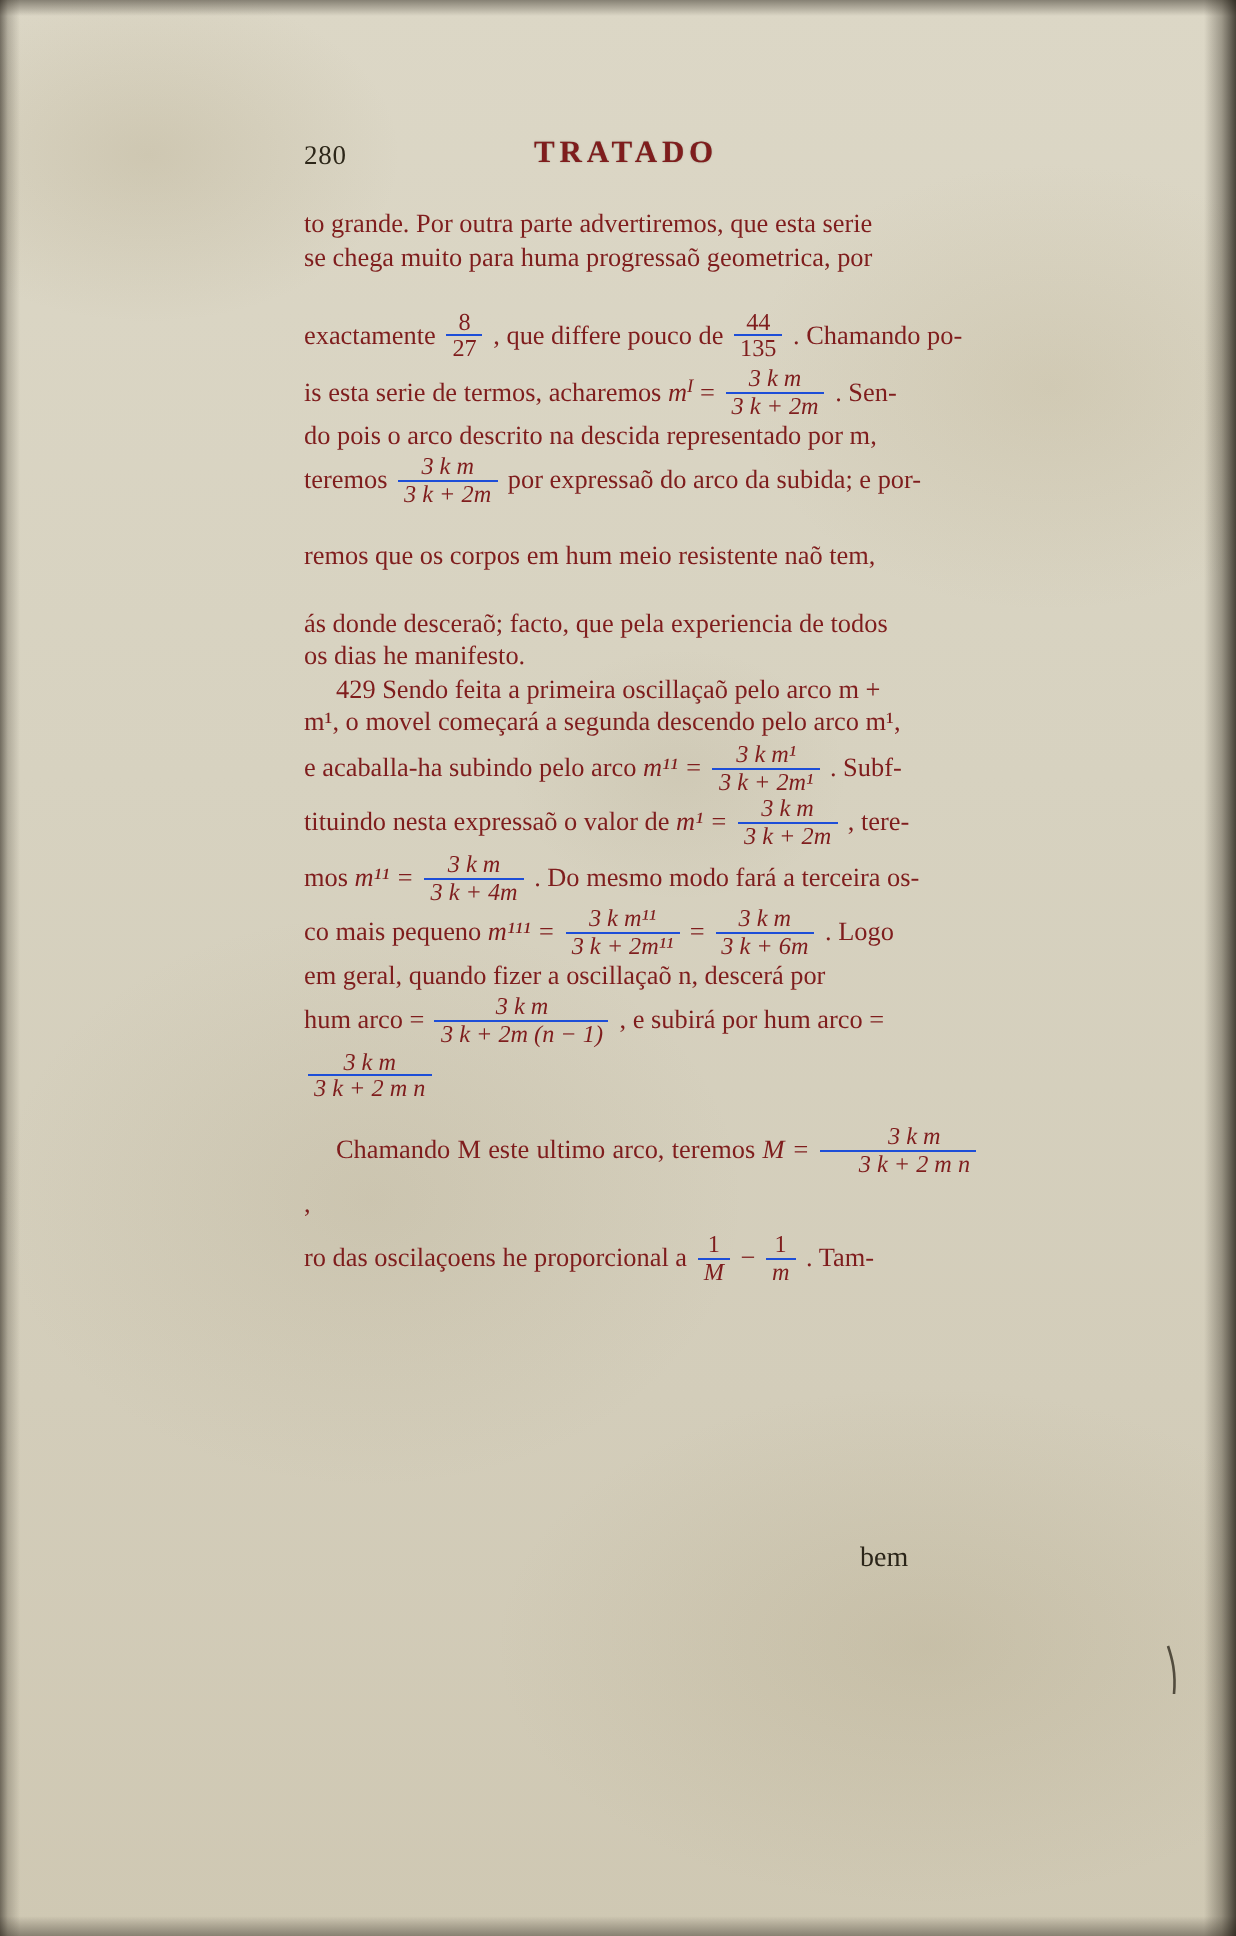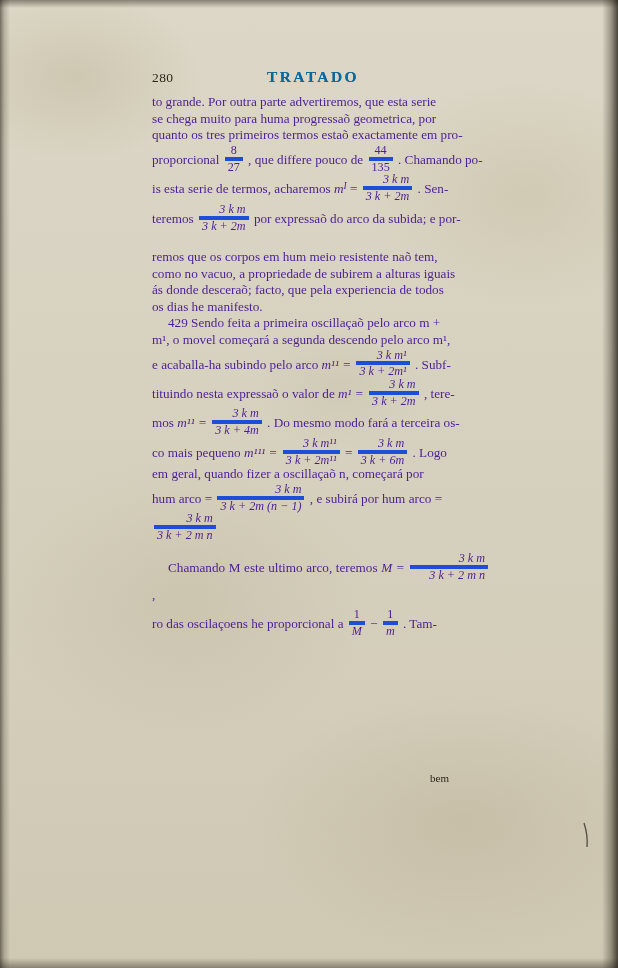--- a/index.html
+++ b/index.html
@@ -67,73 +67,73 @@
   
   .head {
     position: absolute;
     left: 148px;
     top: 68px;
     width: 330px;
     text-align: center;
     font-size: 15.5px;
     letter-spacing: 2.4px;
     font-weight: 600;
-    color: #0369a1;
+    color: #7f1d1d;
     text-shadow: 0 0 0.6px rgba(60,50,35,0.55);
   }
   .folio {
     position: absolute;
     left: 152px;
     top: 70px;
     font-size: 13.5px;
     letter-spacing: 0.4px;
     color: #2d2719;
   }
   .body {
     position: absolute;
     left: 152px;
-    top: 94px;
+    top: 104px;
     width: 338px;
     font-size: 13.2px;
     line-height: 16.6px;
-    color: #4c1d95;
+    color: #7f1d1d;
     text-align: justify;
   }
   .body p {
     margin: 0;
   }
   .ind { text-indent: 16px; }
   
-  .it { font-style: italic; text-align: right; }
+  .it { font-style: italic; }
   .frac {
     display: inline-block;
     vertical-align: -0.55em;
     text-align: center;
     line-height: 1.05;
     margin: 0 2px;
     font-size: 0.92em;
   }
   .frac .num { display: block; padding: 0 3px; }
-  .frac .den { display: block; padding: 0 3px; border-top: 4px solid #1d4ed8; }
+  .frac .den { display: block; padding: 0 3px; border-top: 1px solid #1d4ed8; }
   .tall { line-height: 27px; }
   .sup { font-size: 0.72em; vertical-align: 0.45em; font-style: italic; }
   .mark {
     position: absolute;
     right: 26px;
     bottom: 120px;
     width: 10px;
     height: 26px;
     pointer-events: none;
     opacity: 0.75;
   }
   .catchword {
     position: absolute;
     left: 430px;
     top: 772px;
-    font-size: 11px;
+    font-size: 14px;
   }
 </style>
 </head>
 <body>
 
 <div class="page">
   <div class="edge-top"></div>
   <div class="edge-bottom"></div>
   <div class="edge-left"></div>
   <div class="edge-right"></div>
@@ -141,25 +141,25 @@
   <div class="content">
 
     <div class="folio">280</div>
     <div class="head">TRATADO</div>
 
     <div class="body">
 
       <p>
         <span>to grande. Por outra parte advertiremos, que esta serie</span><br>
         <span>se chega muito para huma progressaõ geometrica, por</span><br>
-        <span>quanto os tres primeiros termos estaõ exactamente em pro-</span><br>
-      </p>
-
-      <p class="tall">
-        <span>proporcional</span>
+        <br>
+      </p>
+
+      <p class="tall">
+        <span>exactamente</span>
         <span class="frac">
           <span class="num">8</span>
           <span class="den">27</span>
         </span>
         <span>, que differe pouco de</span>
         <span class="frac">
           <span class="num">44</span>
           <span class="den">135</span>
         </span>
         <span>. Chamando po-</span>
@@ -169,32 +169,35 @@
         <span>is esta serie de termos, acharemos</span>
         <span class="it">m</span><span class="sup">I</span>
         <span>=</span>
         <span class="frac">
           <span class="num it">3 k m</span>
           <span class="den it">3 k + 2m</span>
         </span>
         <span>. Sen-</span>
       </p>
 
+      <p>
+        <span>do pois o arco descrito na descida representado por m,</span>
+      </p>
       <p class="tall">
         <span>teremos</span>
         <span class="frac">
           <span class="num it">3 k m</span>
           <span class="den it">3 k + 2m</span>
         </span>
         <span>por expressaõ do arco da subida; e por-</span>
       </p>
       <p>
         <br>
         <span>remos que os corpos em hum meio resistente naõ tem,</span><br>
-        <span>como no vacuo, a propriedade de subirem a alturas iguais</span><br>
+        <br>
         <span>ás donde desceraõ; facto, que pela experiencia de todos</span><br>
         <span>os dias he manifesto.</span>
       </p>
 
       <p class="ind">
         <span>429</span>
         <span>Sendo feita a primeira oscillaçaõ pelo arco m +</span><br>
         <span>m¹, o movel começará a segunda descendo pelo arco m¹,</span>
       </p>
       <p class="tall">
@@ -234,21 +237,21 @@
           <span class="den it">3 k + 2m¹¹</span>
         </span>
         <span>=</span>
         <span class="frac">
           <span class="num it">3 k m</span>
           <span class="den it">3 k + 6m</span>
         </span>
         <span>. Logo</span>
       </p>
       <p>
-        <span>em geral, quando fizer a oscillaçaõ n, começará por</span>
+        <span>em geral, quando fizer a oscillaçaõ n, descerá por</span>
       </p>
       <p class="tall">
         <span>hum arco =</span>
         <span class="frac">
           <span class="num it">3 k m</span>
           <span class="den it">3 k + 2m (n − 1)</span>
         </span>
         <span>, e subirá por hum arco =</span>
       </p>
       <p class="tall">

